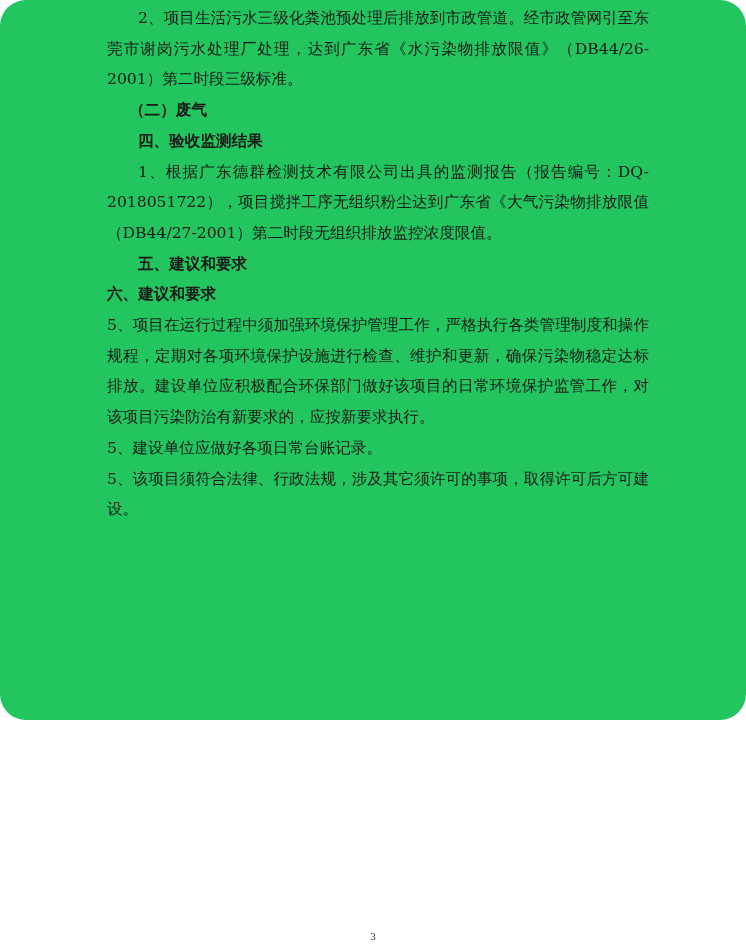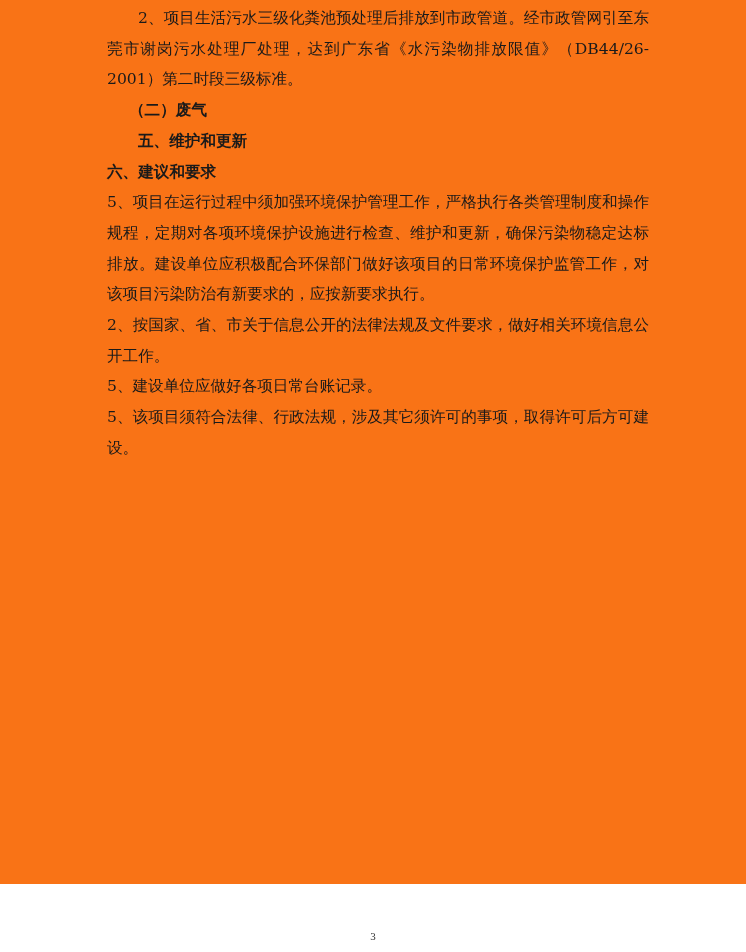--- a/index.html
+++ b/index.html
@@ -1,19 +1,19 @@
 <!DOCTYPE html>
 <html><head>
 <meta charset="utf-8">
 <style>
   html, body { margin: 0; padding: 0; background: #ffffff; }
   body { width: 746px; height: 952px; position: relative; overflow: hidden; }
   .page {
-    position: absolute; left: 0; top: 0; width: 746px; height: 884px; background: #f97316;
-    font-family: "DejaVu Serif", "Liberation Serif", serif; color: #1a1a1a;
+    position: absolute; left: 0; top: 0; width: 746px; height: 720px; background: #22c55e;
+    font-family: "DejaVu Serif", "Liberation Serif", serif; color: #1a1a1a; border-radius: 26px;
   }
   .content {
     position: absolute; left: 107px; top: 3px; width: 542px;
     font-size: 15.6px; line-height: 30.7px; text-align: justify;
   }
   .content p { margin: 0; padding: 0; }
   .indent { text-indent: 31px; }
   .heading { font-weight: bold; font-family: Liberation Serif, serif; }
   .heading.indent { text-indent: 31px; }
   .heading.paren { text-indent: 22px; }
@@ -22,21 +22,22 @@
     font-family: "Liberation Serif", serif; font-size: 11px; color: #333;
   }
 </style>
 </head>
 <body>
 
 <div class="page">
   <div class="content">
     <p class="indent">2、项目生活污水三级化粪池预处理后排放到市政管道。经市政管网引至东莞市谢岗污水处理厂处理，达到广东省《水污染物排放限值》（DB44/26-2001）第二时段三级标准。</p>
     <p class="heading paren">（二）废气</p>
-    <p class="heading indent">五、维护和更新</p>
+    <p class="heading indent">四、验收监测结果</p>
+    <p class="indent">1、根据广东德群检测技术有限公司出具的监测报告（报告编号：DQ-2018051722），项目搅拌工序无组织粉尘达到广东省《大气污染物排放限值（DB44/27-2001）第二时段无组织排放监控浓度限值。</p>
+    <p class="heading indent">五、建议和要求</p>
     <p class="heading">六、建议和要求</p>
     <p>5、项目在运行过程中须加强环境保护管理工作，严格执行各类管理制度和操作规程，定期对各项环境保护设施进行检查、维护和更新，确保污染物稳定达标排放。建设单位应积极配合环保部门做好该项目的日常环境保护监管工作，对该项目污染防治有新要求的，应按新要求执行。</p>
-    <p>2、按国家、省、市关于信息公开的法律法规及文件要求，做好相关环境信息公开工作。</p>
     <p>5、建设单位应做好各项日常台账记录。</p>
     <p>5、该项目须符合法律、行政法规，涉及其它须许可的事项，取得许可后方可建设。</p>
   </div>
   <div class="page-number">3</div>
 </div>
 
 </body></html>

